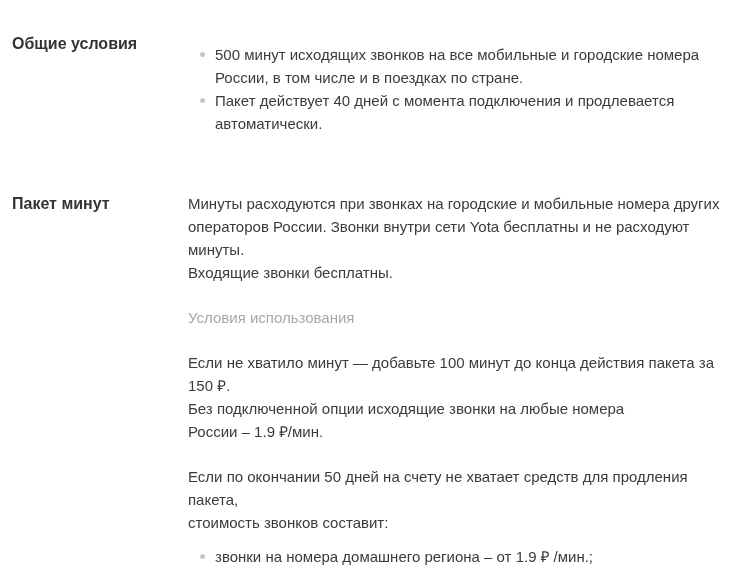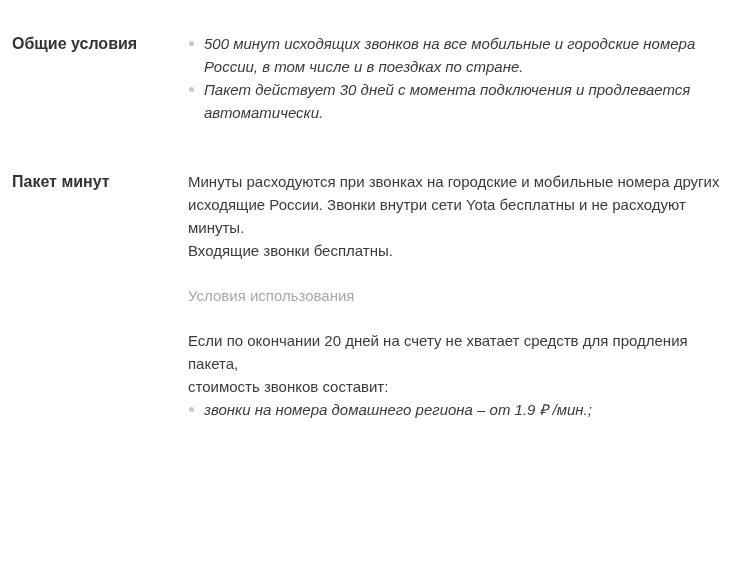--- a/index.html
+++ b/index.html
@@ -26,23 +26,22 @@
     font-weight: bold;
     font-size: 16px;
     line-height: 23px;
     color: #333333;
   }
   .section-content {
     width: 553px;
   }
   ul.bullets {
     list-style: none;
-    margin: 0;
+    margin: 11px;
     padding: 0;
-    font-style: italic;
   }
   ul.bullets li {
     position: relative;
     padding-left: 16px;
     white-space: pre-line;
   }
   ul.bullets li::before {
     content: "";
     position: absolute;
     left: 1px;
@@ -72,34 +71,37 @@
 <body>
 
 <div class="page">
 
   <div class="section">
     <div class="section-label">Общие условия</div>
     <div class="section-content">
       <ul class="bullets">
         <li>500 минут исходящих звонков на все мобильные и городские номера
 России, в том числе и в поездках по стране.</li>
-        <li>Пакет действует 30 дней с момента подключения и продлевается
+        <li>Пакет действует 40 дней с момента подключения и продлевается
 автоматически.</li>
       </ul>
     </div>
   </div>
 
   <div class="section">
     <div class="section-label">Пакет минут</div>
     <div class="section-content">
       <p class="para">Минуты расходуются при звонках на городские и мобильные номера других
-исходящие России. Звонки внутри сети Yota бесплатны и не расходуют минуты.
+операторов России. Звонки внутри сети Yota бесплатны и не расходуют минуты.
 Входящие звонки бесплатны.</p>
       <a class="muted-link">Условия использования</a>
-      <p class="para-tight">Если по окончании 20 дней на счету не хватает средств для продления пакета,
+      <p class="para">Если не хватило минут — добавьте 100 минут до конца действия пакета за 150 ₽.
+Без подключенной опции исходящие звонки на любые номера
+России – 1.9 ₽/мин.</p>
+      <p class="para-tight">Если по окончании 50 дней на счету не хватает средств для продления пакета,
 стоимость звонков составит:</p>
       <ul class="bullets">
         <li>звонки на номера домашнего региона – от 1.9 ₽ /мин.;</li>
 
       </ul>
     </div>
   </div>
 
 </div>
 

